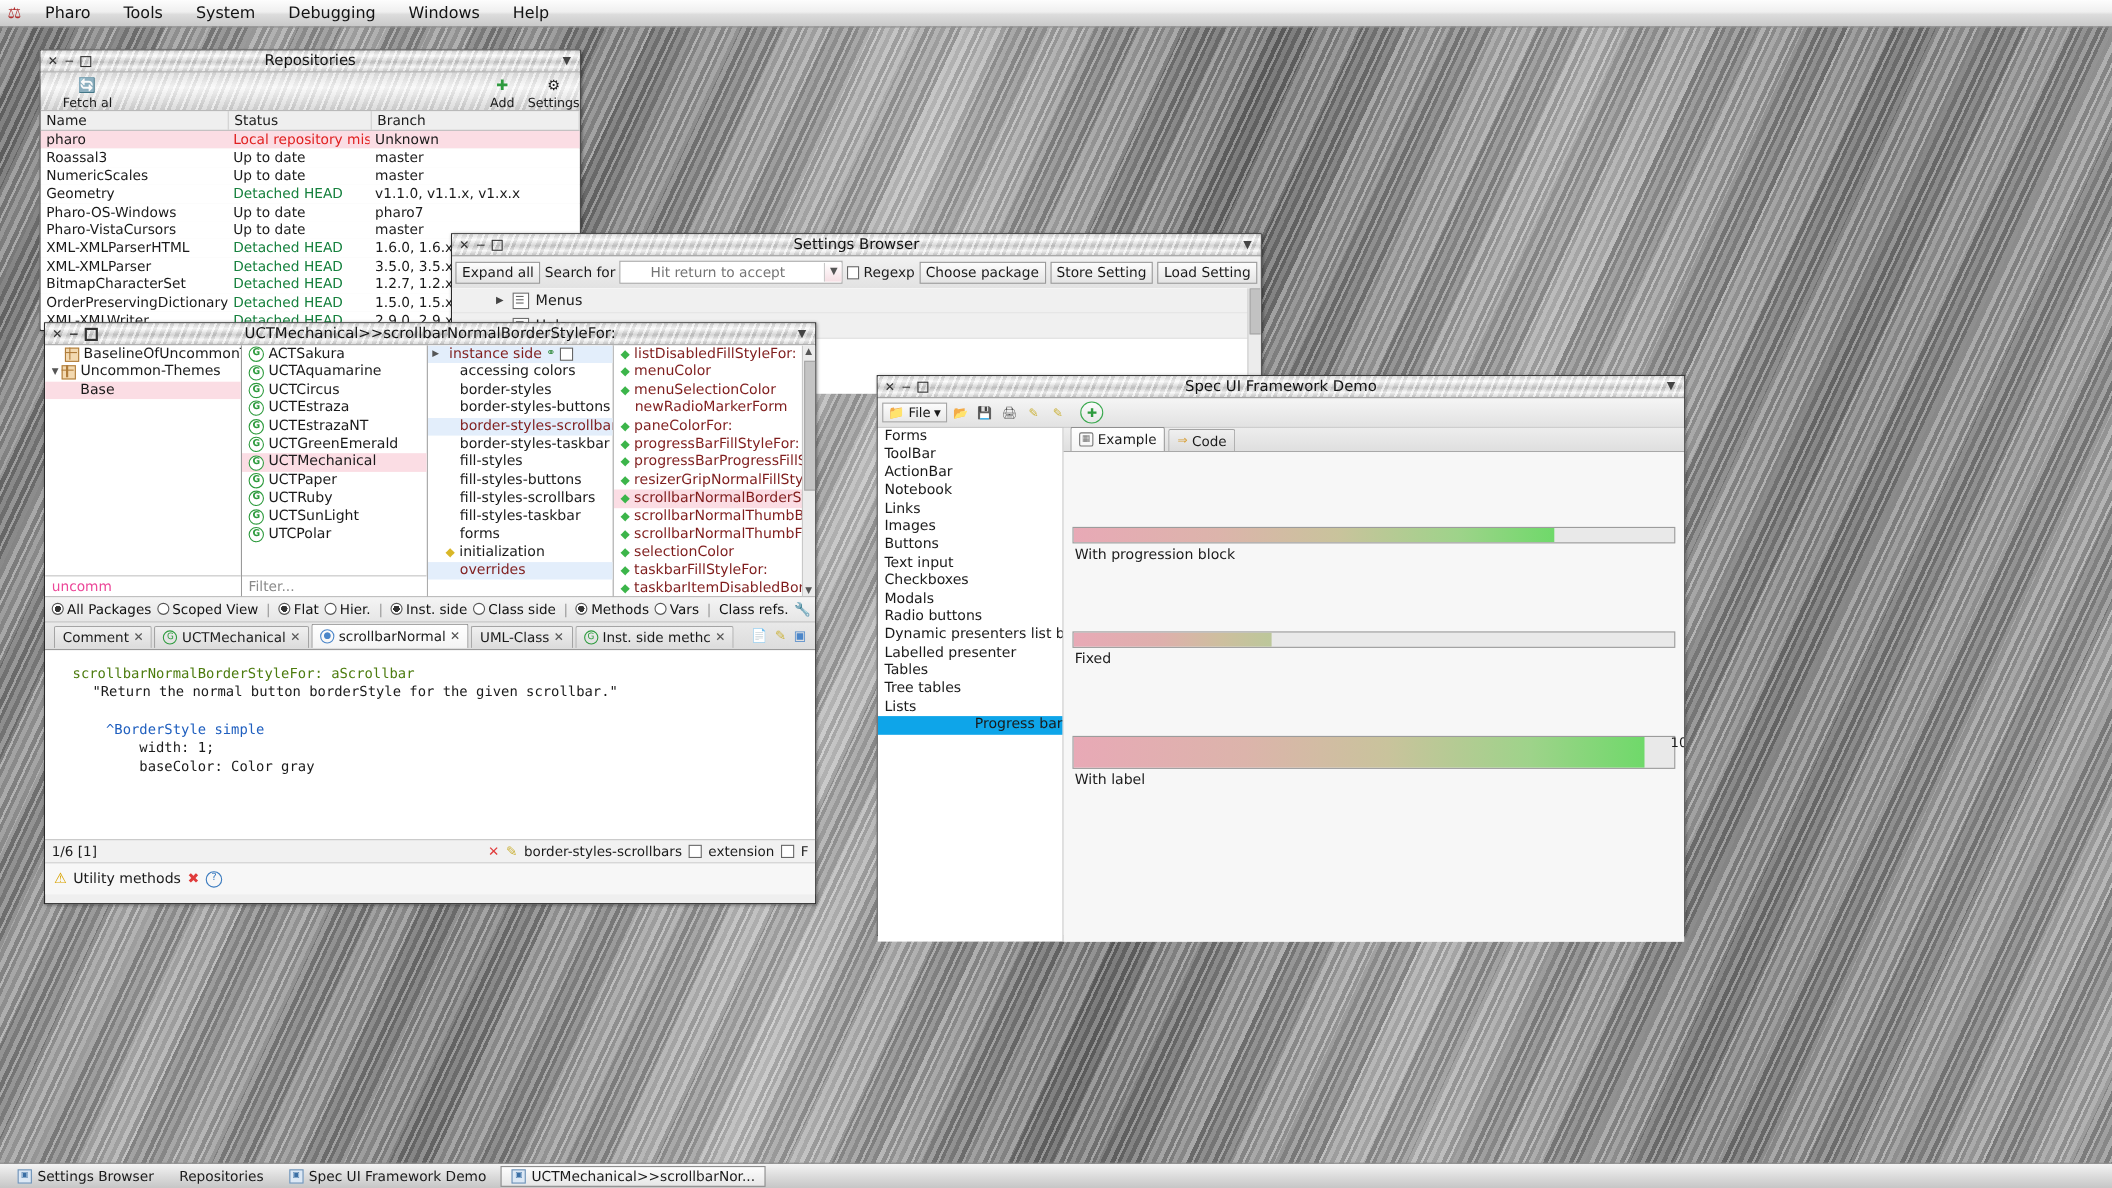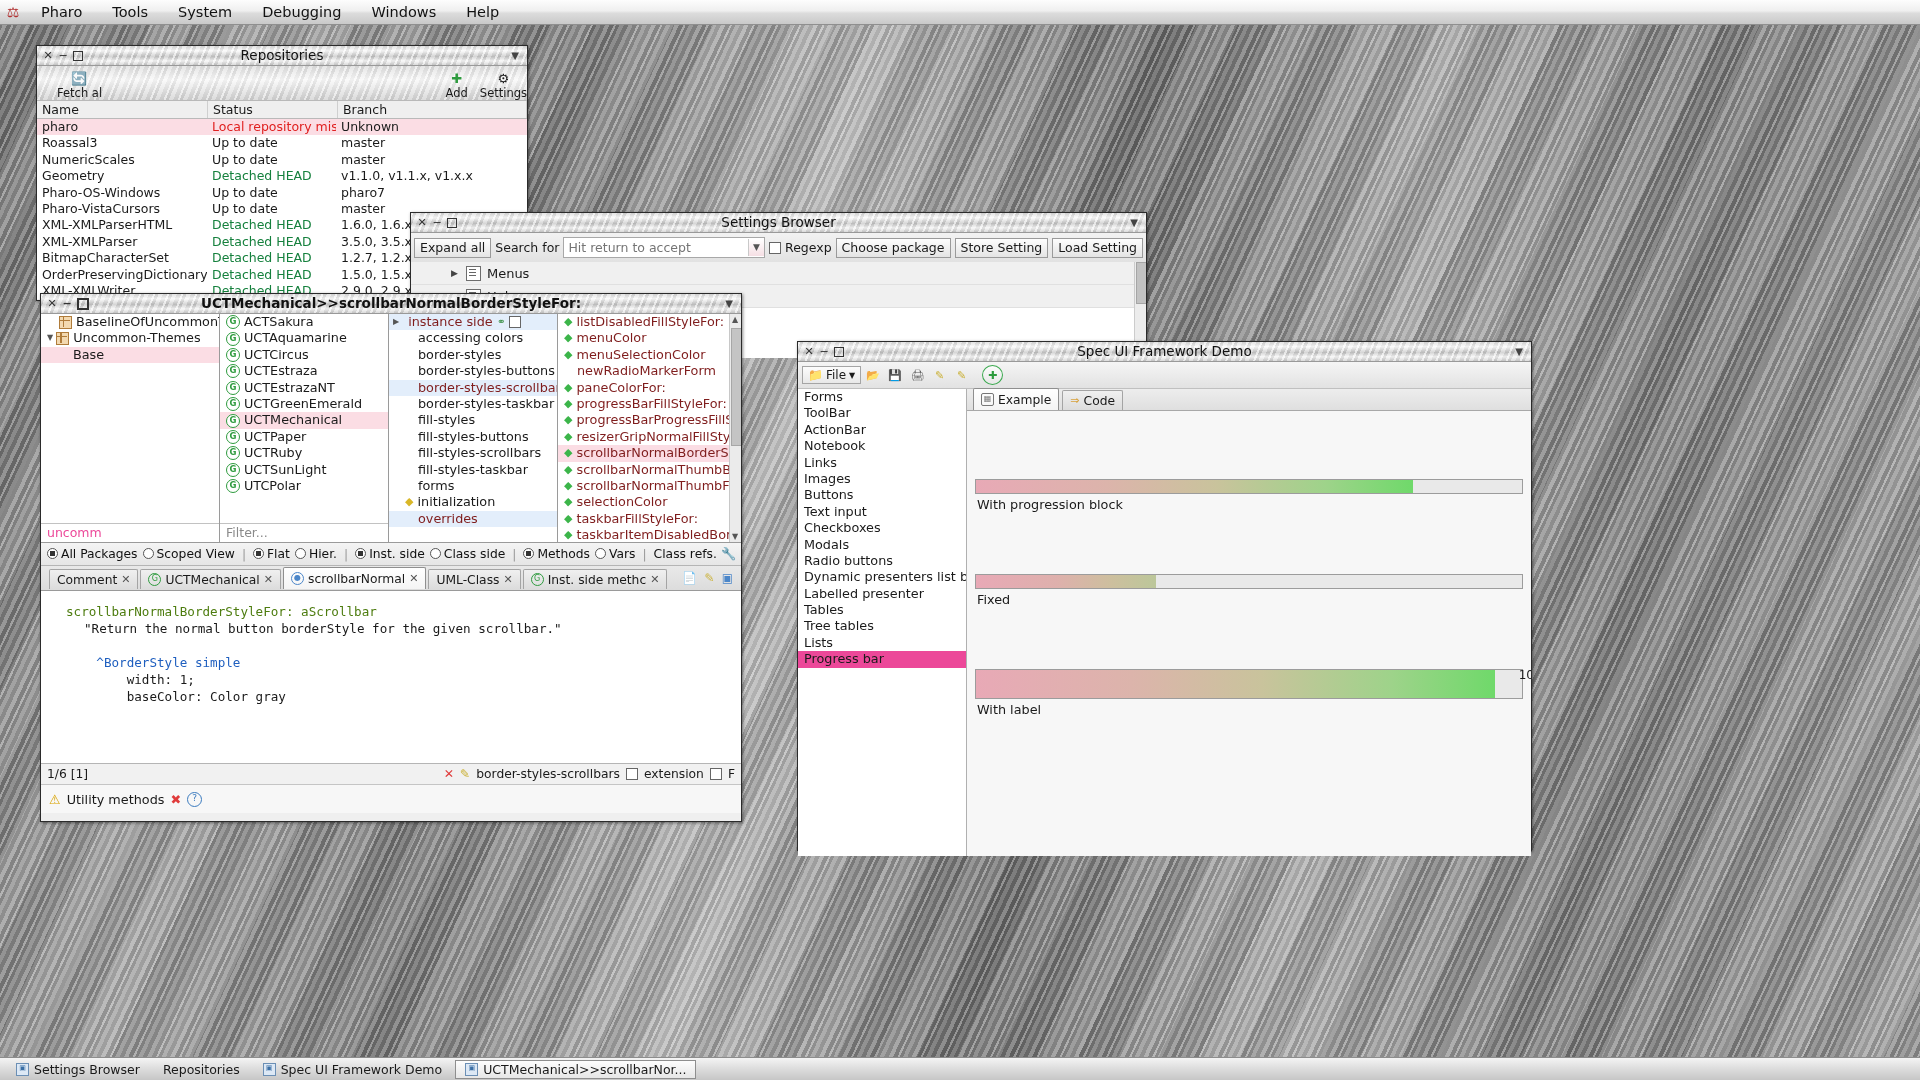--- a/index.html
+++ b/index.html
@@ -80,21 +80,21 @@
 
   
   #winSettings{left:410px;top:212px;width:735px;height:140px;z-index:20;}
   #setBar{display:flex;align-items:center;gap:4px;height:25px;padding:2px 3px;
     background:linear-gradient(180deg,#f2f2f2,#e2e2e2);}
   .sbtn{border:1px solid #9a9a9a;background:linear-gradient(180deg,#fdfdfd,#e4e4e4);
         font-size:12.5px;padding:2px 5px;line-height:14px;cursor:pointer;white-space:nowrap;}
   .slabel{font-size:12.5px;white-space:nowrap;}
   #setSearch{flex:1;display:flex;border:1px solid #a8a8a8;background:#fff;height:19px;align-items:center;}
   #setSearch input{border:0;outline:0;flex:1;font-size:12.5px;color:#6d28d9;
-     font-family:"DejaVu Sans","Liberation Sans",sans-serif;padding-left:4px;background:transparent;}
+     font-family:"DejaVu Sans","Liberation Sans",sans-serif;padding-left:4px;background:transparent;margin-left:23px;}
   .dropcar{width:15px;text-align:center;font-size:9px;color:#555;
      background:linear-gradient(180deg,#fff,#f6dfe4);border-left:1px solid #c9c9c9;line-height:17px;cursor:pointer;}
   .chk{width:10px;height:10px;border:1px solid #666;display:inline-block;background:#fff;}
   #setBody{background:#fff;height:calc(100% - 44px);position:relative;overflow:hidden;}
   .setrow{height:22px;display:flex;align-items:center;font-size:13px;padding-left:40px;
      background:#f0f0f0;border-bottom:1px solid #e0e0e0;}
   .tri{font-size:9px;color:#444;margin-right:8px;}
   .micon{width:13px;height:13px;border:1px solid #6d6d6d;margin-right:6px;
      background:#fff;display:inline-block;position:relative;}
   .micon:after{content:"";position:absolute;left:2px;top:2px;width:7px;height:1px;
@@ -174,21 +174,21 @@
     background:linear-gradient(180deg,#f5f5f5,#e2e2e2);border-bottom:1px solid #c0c0c0;}
   .fbtn{display:flex;align-items:center;gap:3px;border:1px solid #a5a5a5;
     background:linear-gradient(180deg,#fcfcfc,#e8e8e8);font-size:12px;padding:1px 5px;cursor:pointer;}
   .iconbtn{width:19px;height:18px;border:1px solid #a5a5a5;display:flex;align-items:center;
     justify-content:center;background:linear-gradient(180deg,#fcfcfc,#e8e8e8);
     font-size:11px;cursor:pointer;}
   .iconbtn.plain{border:0;background:transparent;}
   #specBody{display:flex;height:calc(100% - 41px);}
   #specList{width:168px;background:#fff;border-right:1px solid #b0b0b0;overflow:hidden;}
   .sli{height:16.4px;line-height:16.4px;font-size:12.8px;padding-left:6px;cursor:default;white-space:nowrap;}
-  .sli.sel{background:#ec4899;}
+  .sli.sel{background:#0ea5e9;text-align:right;}
   #specRight{flex:1;display:flex;flex-direction:column;background:#fff;}
   #specTabs{height:21px;display:flex;align-items:flex-end;gap:3px;padding-left:6px;
     background:linear-gradient(180deg,#ededed,#dfdfdf);border-bottom:1px solid #a8a8a8;}
   #specPanel{flex:1;background:#f7f7f7;padding:6px 8px;overflow:hidden;}
   .barlabel{font-size:12.8px;margin:3px 0 6px 2px;}
   .pbar{height:13px;border:1px solid #9c9c9c;background:#e9e9e9;position:relative;overflow:hidden;}
   .pbar .fill{position:absolute;left:0;top:0;bottom:0;}
   .grad-ind{background:linear-gradient(90deg,#cfcfcf 0%,#d2b8bf 18%,#c8a8ae 34%,#b9cda0 55%,#86d37e 72%,#cfcfcf 86%,#cfcfcf 100%);}
   .grad-pink{background:linear-gradient(90deg,#e8a9b6 0%,#deb0ac 45%,#cdbf9e 75%,#bcc79a 100%);}
   .grad-green{background:linear-gradient(90deg,#e8a9b6 0%,#dcb4ab 30%,#c9c39c 55%,#9ed38a 80%,#6fd96a 100%);}
@@ -427,21 +427,21 @@
   </div>
 </div>
 
 <div class="win" id="winCode">
   <div class="titlebar active">
     <div class="tbtns">
       <span class="tb" style="font-weight:bold">✕</span>
       <span class="tb" style="font-weight:bold">−</span>
       <span class="tb sq" style="border-width:2px"></span>
     </div>
-    <div class="wtitle" style="font-weight:bold">UCTMechanical&gt;&gt;scrollbarNormalBorderStyleFor:</div>
+    <div class="wtitle" style="font-weight:normal">UCTMechanical&gt;&gt;scrollbarNormalBorderStyleFor:</div>
     <div class="tchev">▼</div>
   </div>
 
   <div id="cbPanes">
     <div class="pane p1">
       <div class="plist" id="pkgList">
           <div class="pit " style="padding-left:18px">
             <span class="pkgicon"></span>
             <span>BaselineOfUncommonThemes</span>
           </div>

